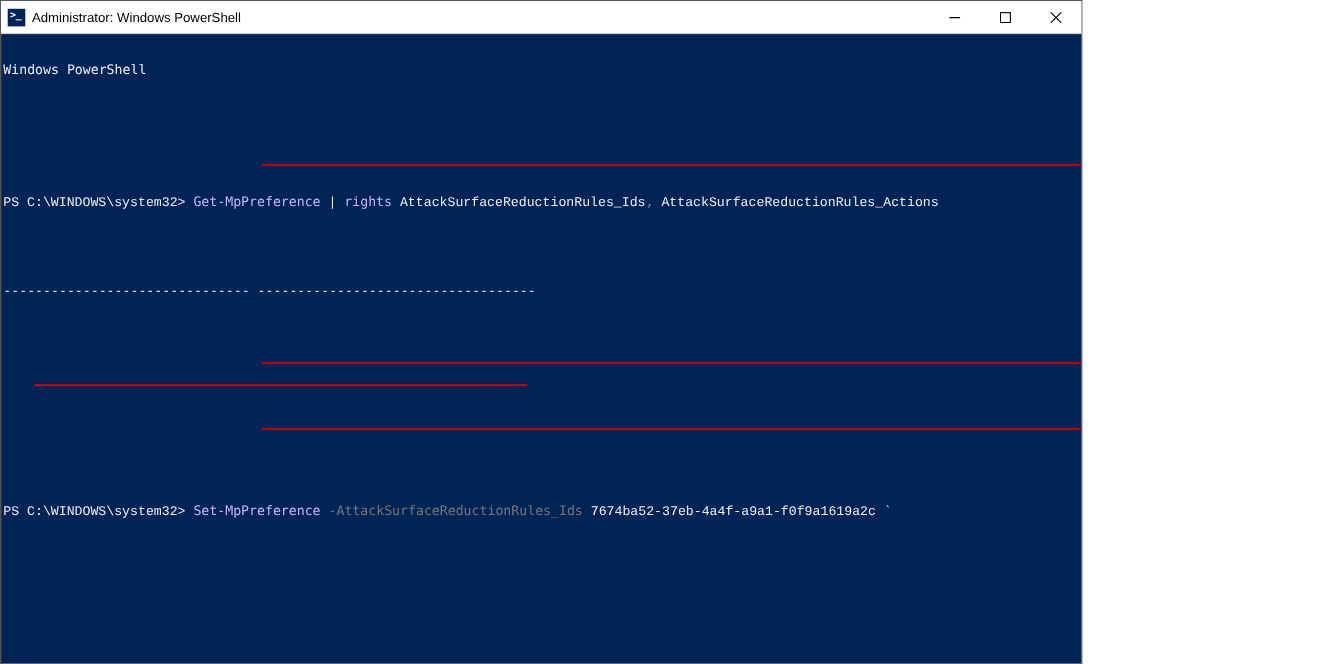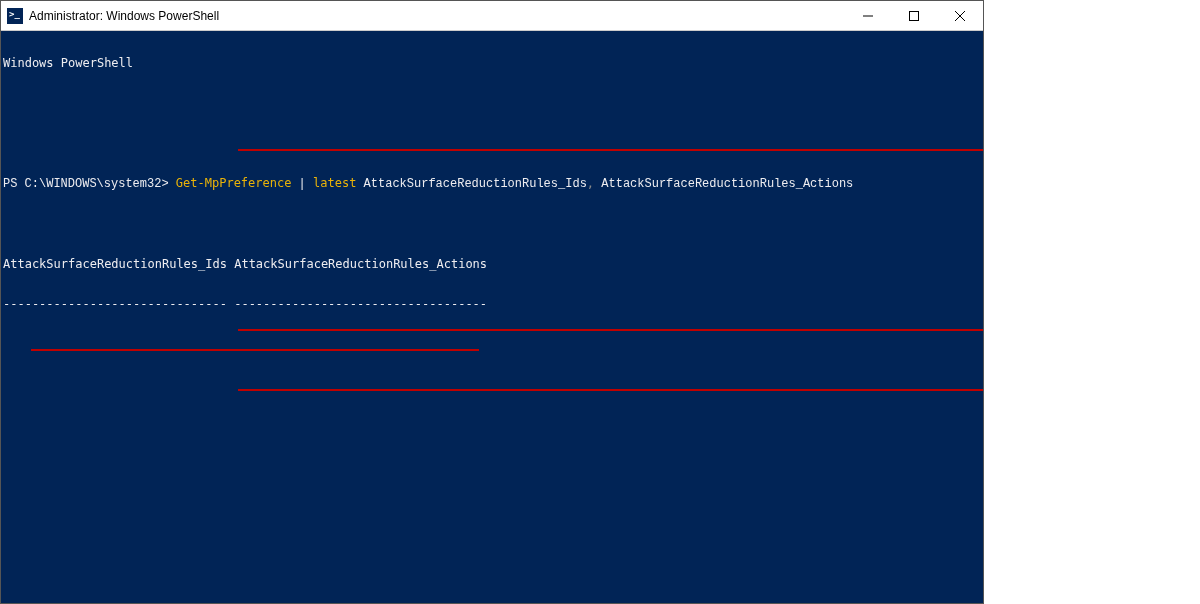--- a/index.html
+++ b/index.html
@@ -40,21 +40,21 @@
     flex: 1; background: #012456;
     font-family: Consolas, "Lucida Console", monospace;
     font-size: 12px; line-height: 20px;
     color: #eeedf0;
     padding: 2px 2px;
     overflow: hidden;
     white-space: pre;
     position: relative;
   }
   .line { min-height: 20px; position: relative; }
-  .yellow { color: #eab308; }
+  .yellow { color: #c4b5fd; }
   .gray { color: #8a8a8a; }
   .gray2 { color: #767676; }
   .white { color: #eeedf0; font-family: Liberation Mono, monospace; }
   .underline {
     position: absolute;
     height: 2px;
     background: #c00000;
   }
 </style>
 </head>
@@ -80,28 +80,28 @@
             <path d="M0 0 L10 10 M10 0 L0 10"></path>
           </svg>
       </div>
     </div>
   </div>
 
   <div class="terminal">
 <div class="line">Windows PowerShell</div>
 <div class="line"> </div>
 <div class="line"> </div>
-<div class="line"><span class="white">PS C:\WINDOWS\system32&gt; </span><span class="yellow">Get-MpPreference</span><span class="white"> | </span><span class="yellow">latest</span><span class="white"> AttackSurfaceReductionRules_Ids</span><span class="gray">, </span><span class="white">AttackSurfaceReductionRules_Actions</span></div>
+<div class="line"><span class="white">PS C:\WINDOWS\system32&gt; </span><span class="yellow">Get-MpPreference</span><span class="white"> | </span><span class="yellow">rights</span><span class="white"> AttackSurfaceReductionRules_Ids</span><span class="gray">, </span><span class="white">AttackSurfaceReductionRules_Actions</span></div>
 <div class="line"> </div>
-<div class="line">AttackSurfaceReductionRules_Ids AttackSurfaceReductionRules_Actions</div>
 <div class="line">------------------------------- -----------------------------------</div>
 <div class="line"> </div>
 <div class="line"> </div>
 <div class="line"> </div>
 <div class="line"> </div>
+<div class="line"><span class="white">PS C:\WINDOWS\system32&gt; </span><span class="yellow">Set-MpPreference</span><span class="gray2"> -AttackSurfaceReductionRules_Ids</span><span class="white"> 7674ba52-37eb-4a4f-a9a1-f0f9a1619a2c </span><span class="white">`</span></div>
 
 
 
 
 
 
 
 
 
 

